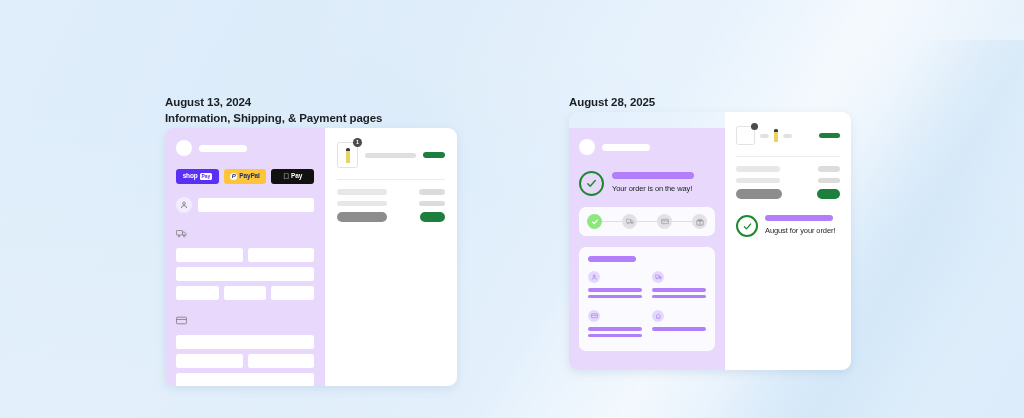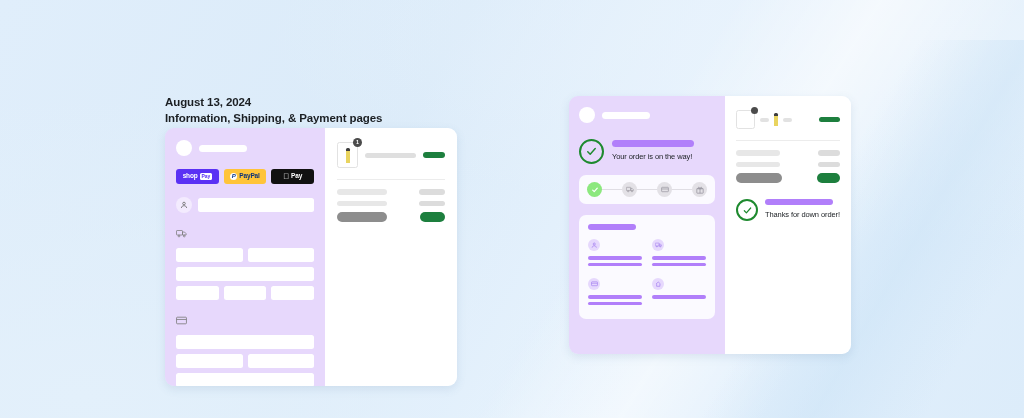--- a/index.html
+++ b/index.html
@@ -76,21 +76,21 @@
     box-shadow: 0 3px 10px rgba(70,110,150,.13);
   }
   .card--left  { width: 292px; height: 258px; }
   .card--right { width: 282px; height: 258px; }
 
   .pane-purple { background: #e7d8fc; }
   .pane-white  { background: #ffffff; }
 
   .card--left .pane-purple { width: 160px; padding: 12px 11px; }
   .card--left .pane-white  { width: 132px; padding: 14px 12px; }
-  .card--right .pane-purple { width: 156px; padding: 11px 10px; }
+  .card--right .pane-purple { width: 156px; padding: 11px 10px; margin-top: 16px; }
   .card--right .pane-white  { width: 126px; padding: 14px 11px; }
   .sk-grey  { background: #e7e7e7; }
   .sk-grey2 { background: #dcdcdc; }
 
   .avatar-row { display: flex; align-items: center; gap: 7px; margin-bottom: 13px; }
   .avatar-dot { width: 16px; height: 16px; border-radius: 50%; background: #fff; }
   .avatar-bar { width: 48px; height: 7px; border-radius: 99px; background: #fff; }
 
   
   .pay-row { display: flex; gap: 5px; margin-bottom: 13px; }
@@ -365,20 +365,21 @@
         </div>
         <div class="total-line">
           <div class="total-label"></div>
           <div class="total-value"></div>
         </div>
       </div>
     </div>
   </div>
 
   <div class="stage stage--right">
+    <div class="stage-date">August 28, 2025</div>
 
     <div class="card card--right">
 
       <div class="pane-purple">
         <div class="avatar-row">
           <div class="avatar-dot"></div>
           <div class="avatar-bar"></div>
         </div>
 
         <div class="status-row">
@@ -500,19 +501,19 @@
         </div>
 
         <div class="thanks-row">
           <span class="check-ring--sm">
             <svg width="11" height="11" viewBox="0 0 16 16" fill="none" stroke="#1e8a2f" stroke-width="1.8" stroke-linecap="round" stroke-linejoin="round">
               <path d="M3.4 8.4l3 3 6.2-7"></path>
             </svg>
           </span>
           <div>
             <div class="thanks-bar"></div>
-            <div class="thanks-msg">Thanks for down order!</div>
+            <div class="thanks-msg">August for your order!</div>
           </div>
         </div>
       </div>
     </div>
   </div>
 </div>
 
 </body></html>

